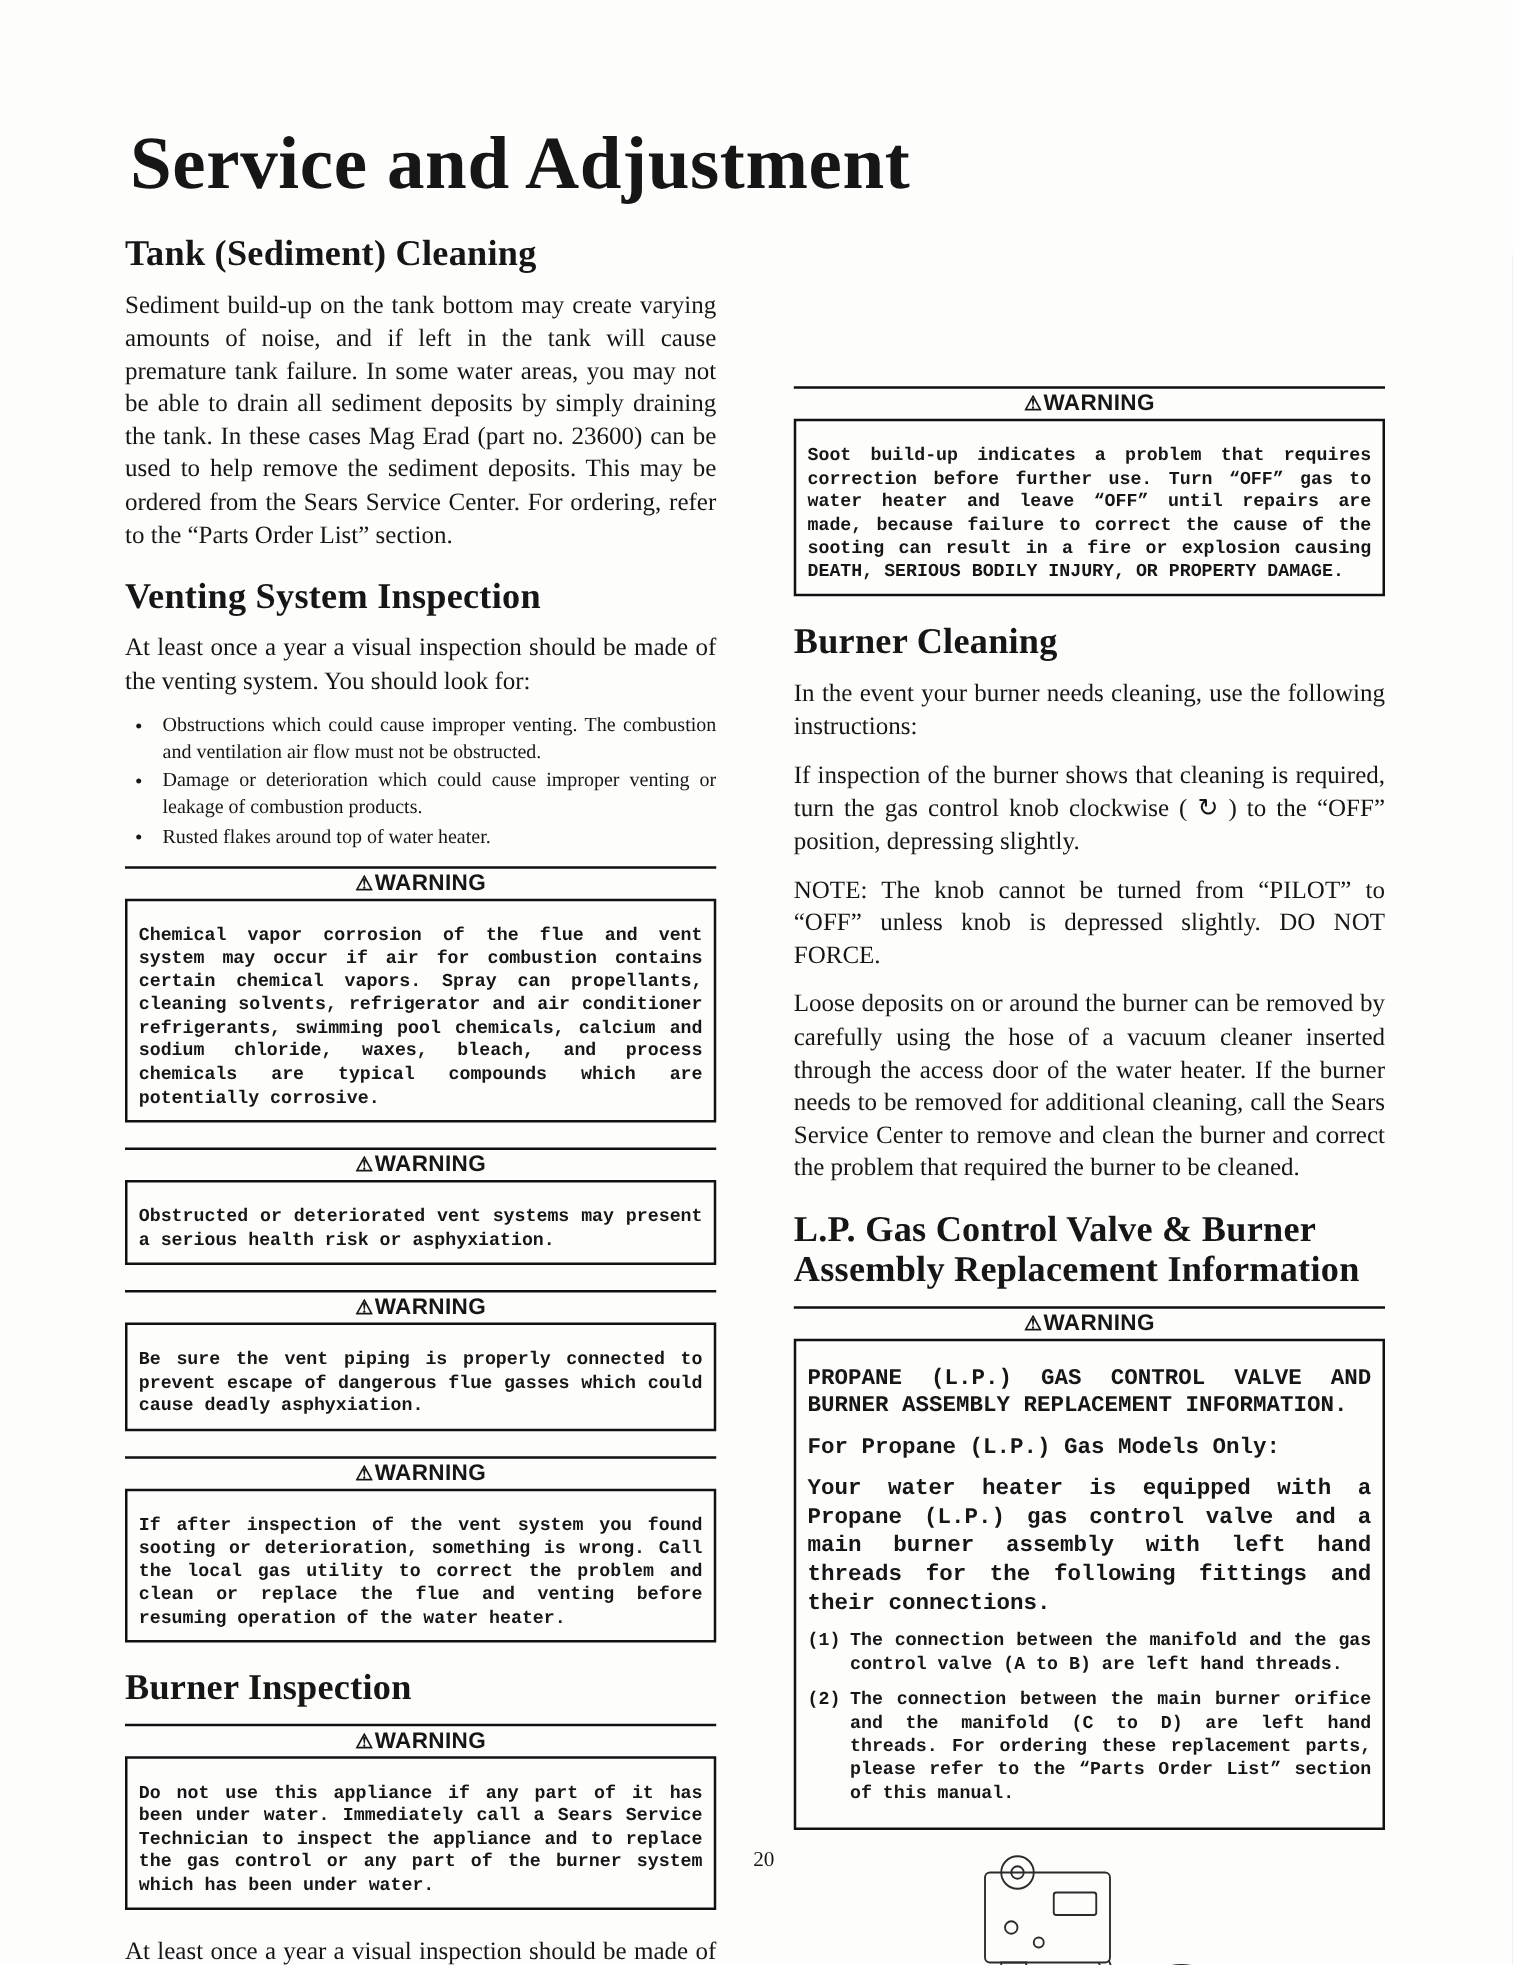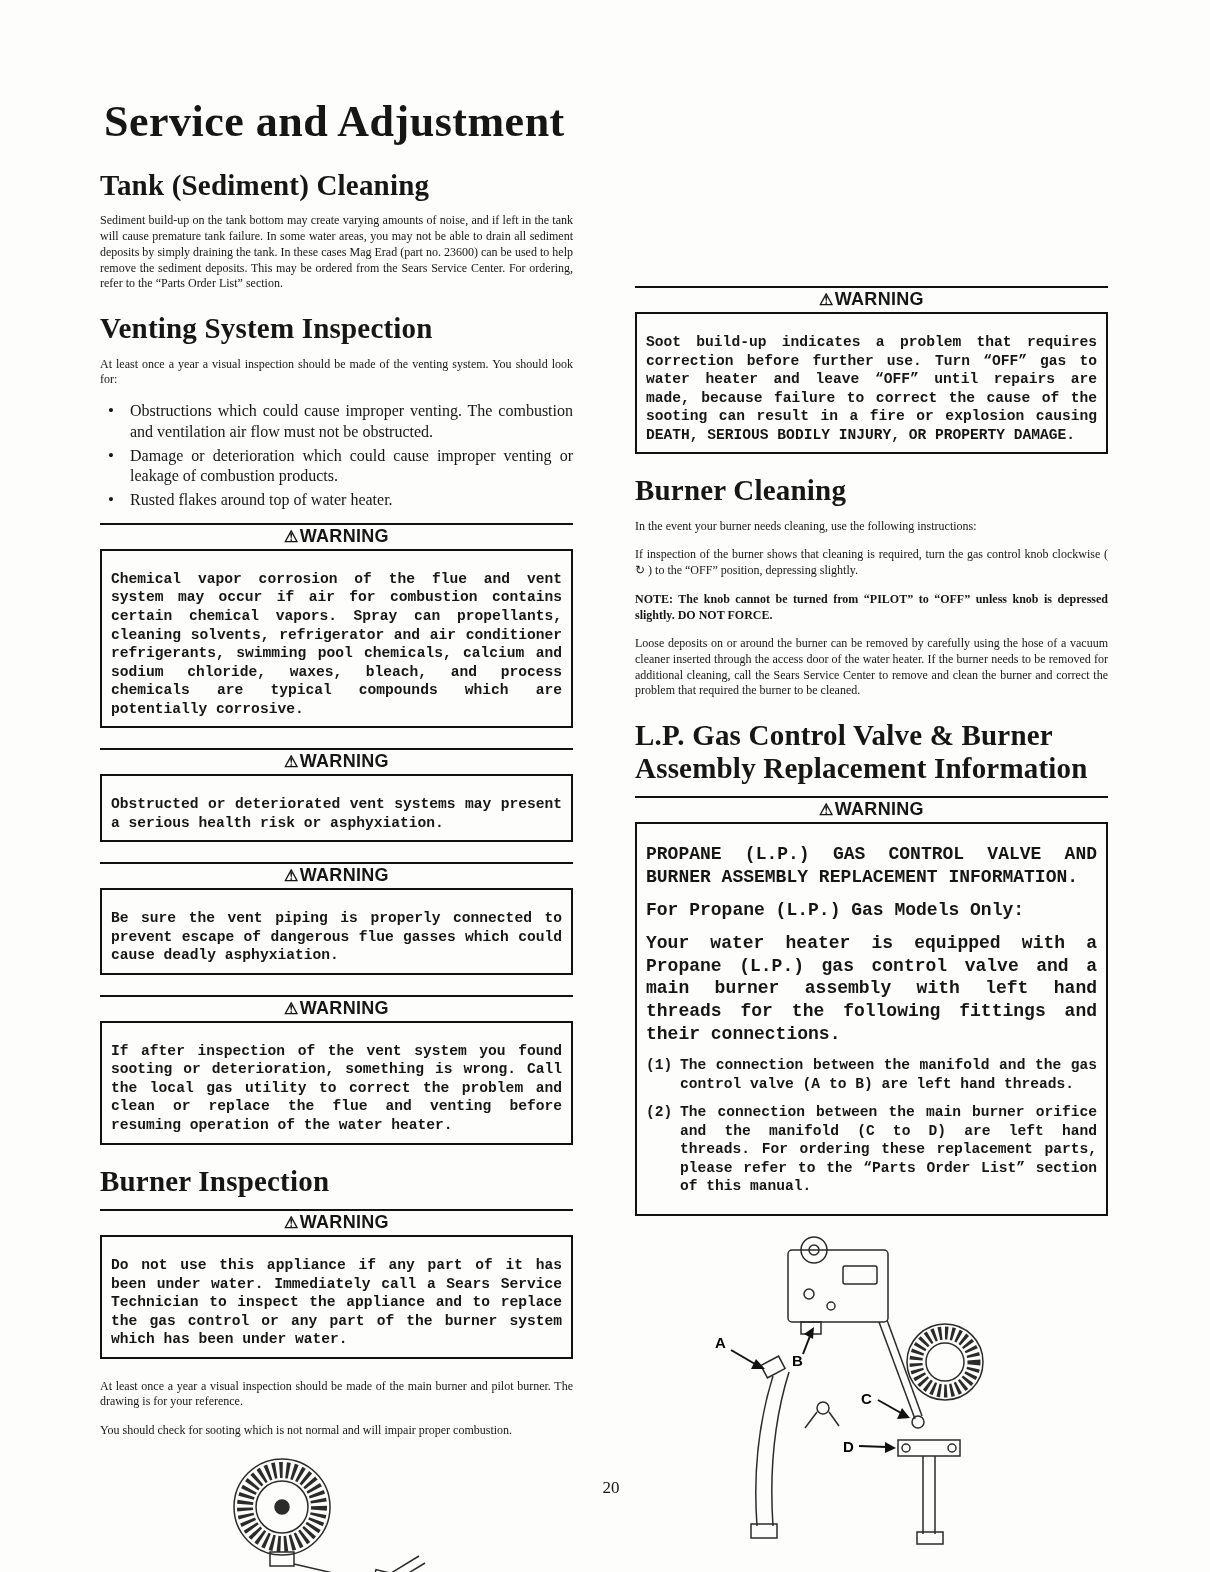--- a/index.html
+++ b/index.html
@@ -4,30 +4,30 @@
 <style>
   * { box-sizing: border-box; }
   html,body { margin:0; padding:0; background:#e8e8e8; }
   .page {
     position:relative; width:1210px; height:1572px; margin:0 auto;
     background:#fdfdfc; color:#161616; overflow:hidden;
     font-family:"Liberation Serif", serif;
   }
   .inner { position:absolute; left:100px; top:96px; width:1010px; }
   .doc-title {
-    font-size:44px; font-weight:700; letter-spacing:0.5px;
+    font-size:60px; font-weight:700; letter-spacing:0.5px;
     margin:0 0 22px 4px; font-family:"Liberation Serif", serif;
   }
   .cols { display:flex; gap:62px; align-items:center; }
   .col { width:473px; }
 
   .h2 { font-size:29px; font-weight:700; margin:20px 0 12px; letter-spacing:0.2px; line-height:1.12; }
   .h2.first { margin-top:0; }
-  .p { font-size:12px; line-height:1.31; text-align:justify; margin:0 0 13px; }
-  .p.bold { font-weight:700; }
+  .p { font-size:20px; line-height:1.31; text-align:justify; margin:0 0 13px; }
+  .p.bold { font-weight:400; }
 
   ul.bullets { list-style:none; margin:0 0 12px; padding:0; }
   ul.bullets li {
     position:relative; padding-left:30px; font-size:16px; line-height:1.3;
     text-align:justify; margin-bottom:3px;
   }
   ul.bullets li::before { content:"\2022"; position:absolute; left:8px; top:-1px; font-size:17px; }
 
   .warn { margin:12px 0 20px; border-top:2px solid #111; }
   .warn-h {

